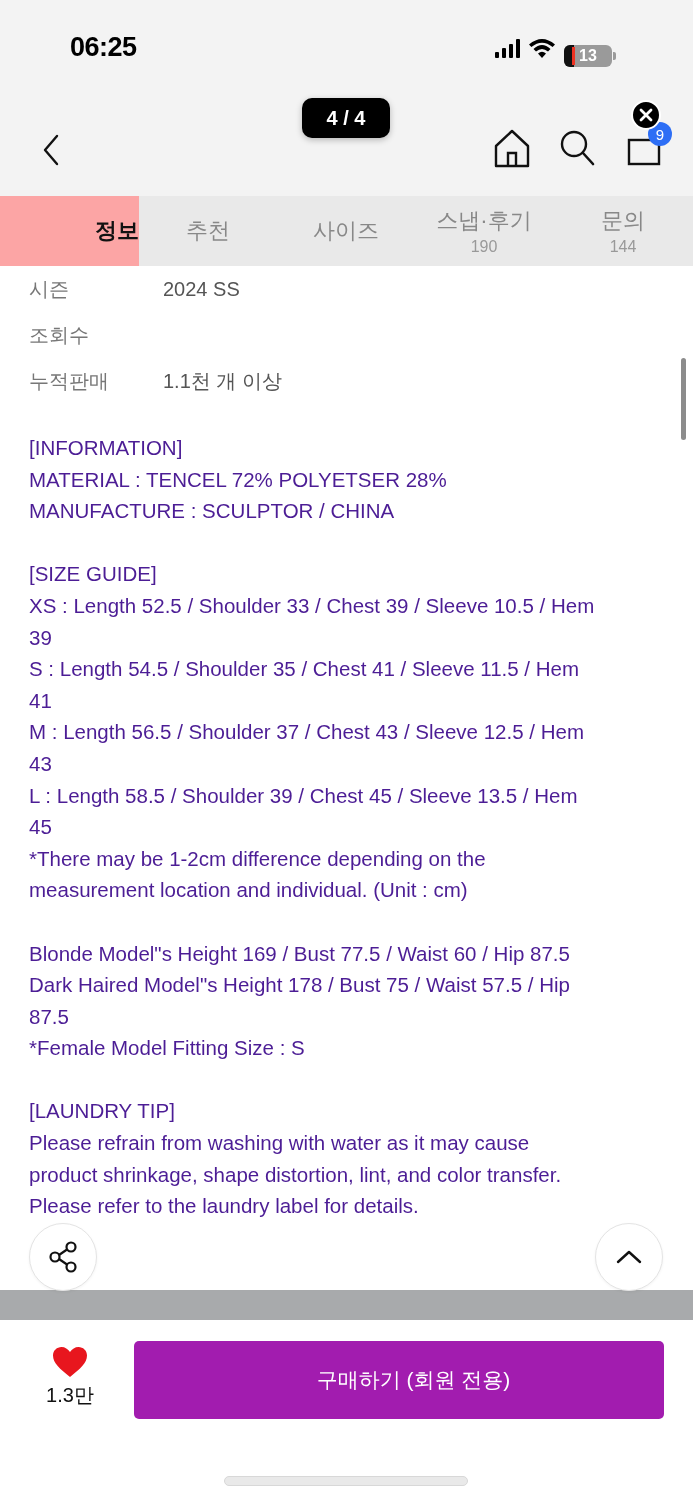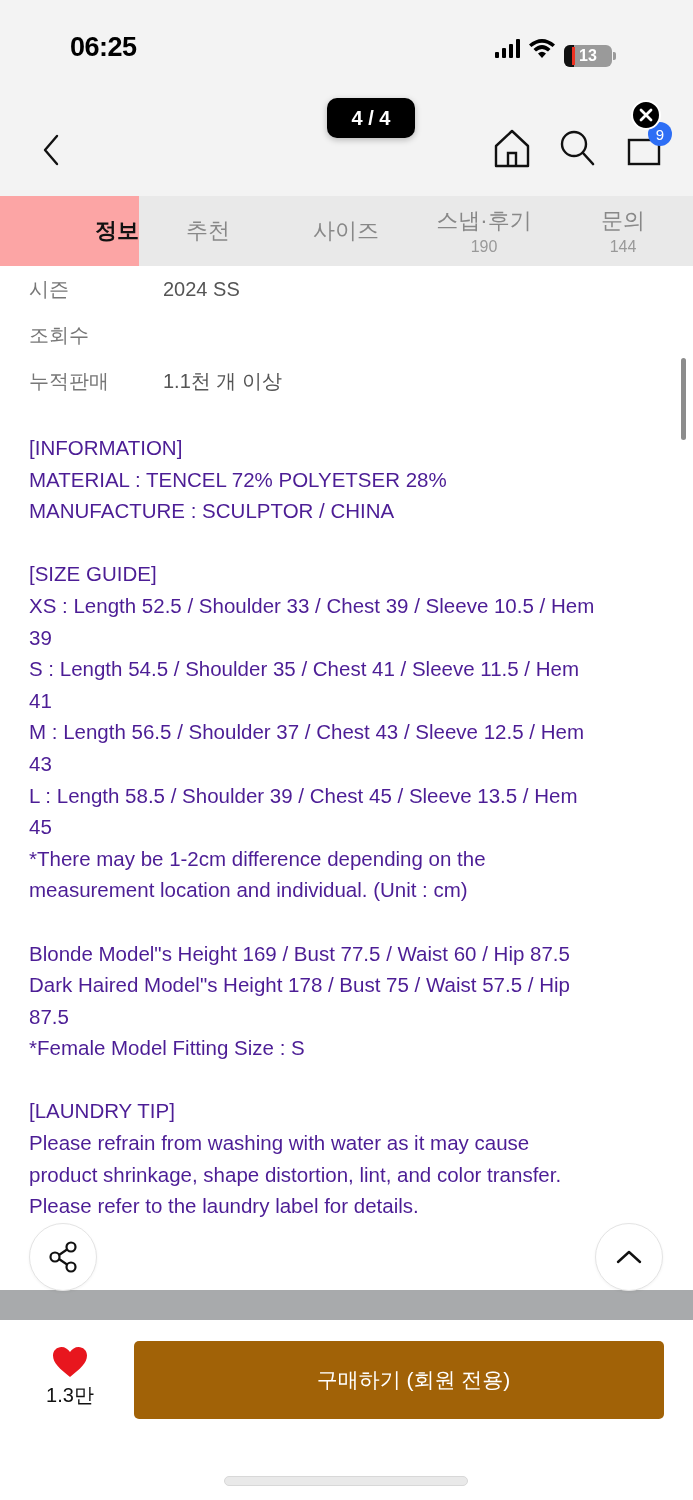--- a/index.html
+++ b/index.html
@@ -11,21 +11,21 @@
   .status-time { position: absolute; left: 70px; top: 32px; font-size: 27px; font-weight: bold; letter-spacing: -0.5px; color: #000; }
   .status-icons { position: absolute; left: 495px; top: 34px; height: 28px; display: flex; align-items: center; gap: 7px; }
   .signal { display: flex; align-items: flex-end; gap: 3px; height: 20px; }
   .signal span { display: block; width: 4px; background: #000; border-radius: 1px; }
   .battery { position: relative; width: 48px; height: 22px; background: #9a9a9a; border-radius: 6px; display: flex; align-items: center; justify-content: center; color: #fff; font-size: 16px; font-weight: bold; margin-top: 16px; }
   .battery::before { content: ""; position: absolute; left: 0; top: 0; width: 10px; height: 22px; background: #111; border-radius: 6px 0 0 6px; }
   .battery::after { content: ""; position: absolute; right: -4px; top: 7px; width: 3px; height: 8px; background: #9a9a9a; border-radius: 0 2px 2px 0; }
   .battery .low { position: absolute; left: 8px; top: 2px; width: 3px; height: 18px; background: #e32; z-index: 2; }
   .battery .lbl { position: relative; z-index: 3; }
 
-  .page-pill { position: absolute; left: 302px; top: 98px; width: 88px; height: 40px; background: #000; color: #fff; border-radius: 10px; font-size: 20px; font-weight: bold; display: flex; align-items: center; justify-content: center; box-shadow: 0 2px 6px rgba(0,0,0,0.25); margin-left: 25px; }
+  .page-pill { position: absolute; left: 302px; top: 98px; width: 88px; height: 40px; background: #000; color: #fff; border-radius: 10px; font-size: 20px; font-weight: bold; display: flex; align-items: center; justify-content: center; box-shadow: 0 2px 6px rgba(0,0,0,0.25); }
 
   .back-btn { position: absolute; left: 36px; top: 130px; width: 30px; height: 40px; display: flex; align-items: center; justify-content: center; }
   .nav-icons { position: absolute; left: 492px; top: 128px; display: flex; gap: 26px; align-items: center; }
   .icon-btn { width: 40px; height: 40px; display: flex; align-items: center; justify-content: center; position: relative; }
   .cart-badge { position: absolute; right: -8px; top: -6px; width: 24px; height: 24px; border-radius: 50%; background: #2d6ef5; color: #fff; font-size: 15px; display: flex; align-items: center; justify-content: center; }
   .close-float { position: absolute; left: 631px; top: 100px; width: 30px; height: 30px; border-radius: 50%; background: #000; border: 2px solid #fff; display: flex; align-items: center; justify-content: center; z-index: 5; }
 
   .tabs { position: absolute; left: 0; top: 196px; width: 693px; height: 70px; display: flex; background: #e9e9e9; }
   .tab { height: 70px; display: flex; flex-direction: column; align-items: center; justify-content: center; color: #888; font-size: 22px; }
   .tab.active { background: #fca5a5; color: #111; font-weight: bold; align-items: flex-end; }
@@ -38,21 +38,21 @@
   .desc { margin-top: 28px; font-size: 20.5px; line-height: 31.6px; color: #4c1d95; white-space: pre-wrap; }
 
   .scrollbar { position: absolute; left: 681px; top: 358px; width: 5px; height: 82px; background: #8c8c8c; border-radius: 3px; }
 
   .float-btn { position: absolute; width: 68px; height: 68px; border-radius: 50%; background: #fff; border: 1px solid #e4e4e4; display: flex; align-items: center; justify-content: center; box-shadow: 0 1px 3px rgba(0,0,0,0.05); z-index: 4; }
 
   .grey-band { position: absolute; left: 0; top: 1290px; width: 693px; height: 30px; background: #a8aaac; }
   .bottom-bar { position: absolute; left: 0; top: 1320px; width: 693px; height: 180px; background: #fff; }
   .like { position: absolute; left: 40px; top: 1346px; width: 60px; display: flex; flex-direction: column; align-items: center; }
   .like-count { font-size: 20px; color: #111; margin-top: 4px; }
-  .buy-btn { position: absolute; left: 134px; top: 1341px; width: 530px; height: 78px; background: #a16207; color: #fff; border-radius: 5px; font-size: 21px; display: flex; align-items: center; justify-content: center; padding-left: 29px; }
+  .buy-btn { position: absolute; left: 134px; top: 1341px; width: 530px; height: 78px; background: #a21caf; color: #fff; border-radius: 5px; font-size: 21px; display: flex; align-items: center; justify-content: center; padding-left: 29px; }
   .home-indicator { position: absolute; left: 224px; top: 1476px; width: 244px; height: 10px; border-radius: 5px; background: #e9e9e9; border: 1px solid #d8d8d8; }
 </style>
 </head>
 <body>
 
 <div class="top-area"></div>
 
 <div class="status-time">06:25</div>
 <div class="status-icons">
   <div class="signal">

